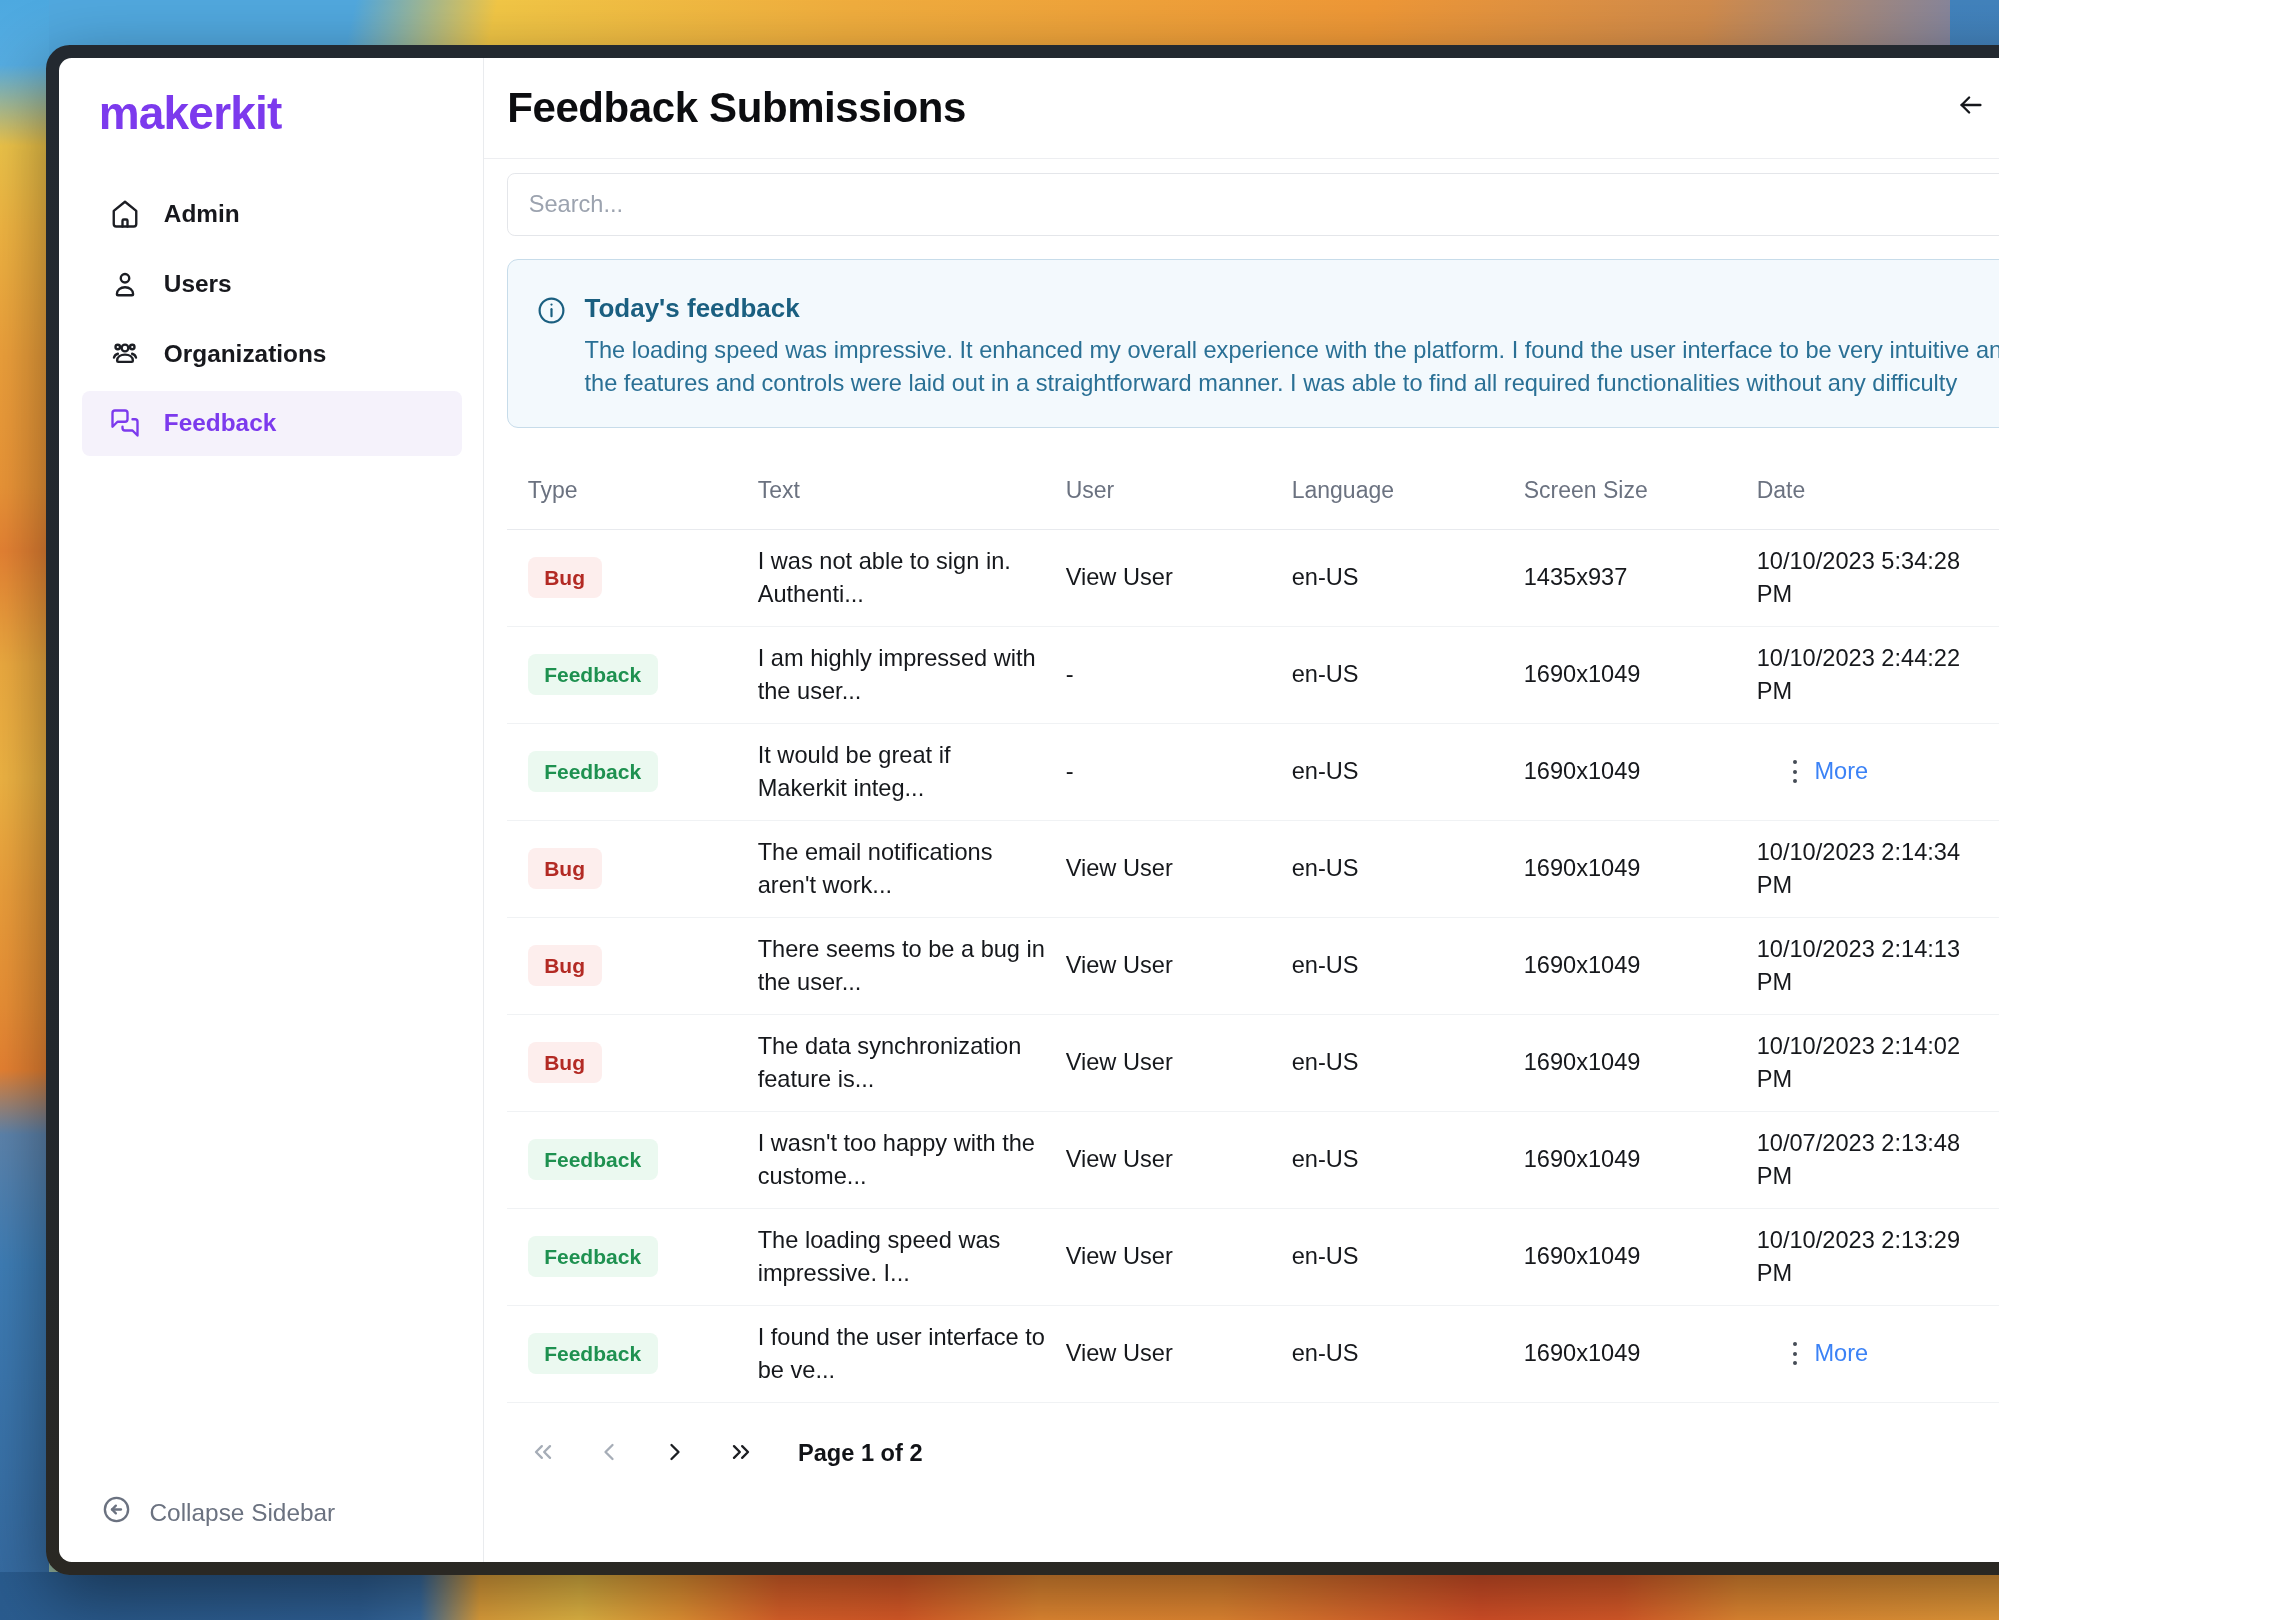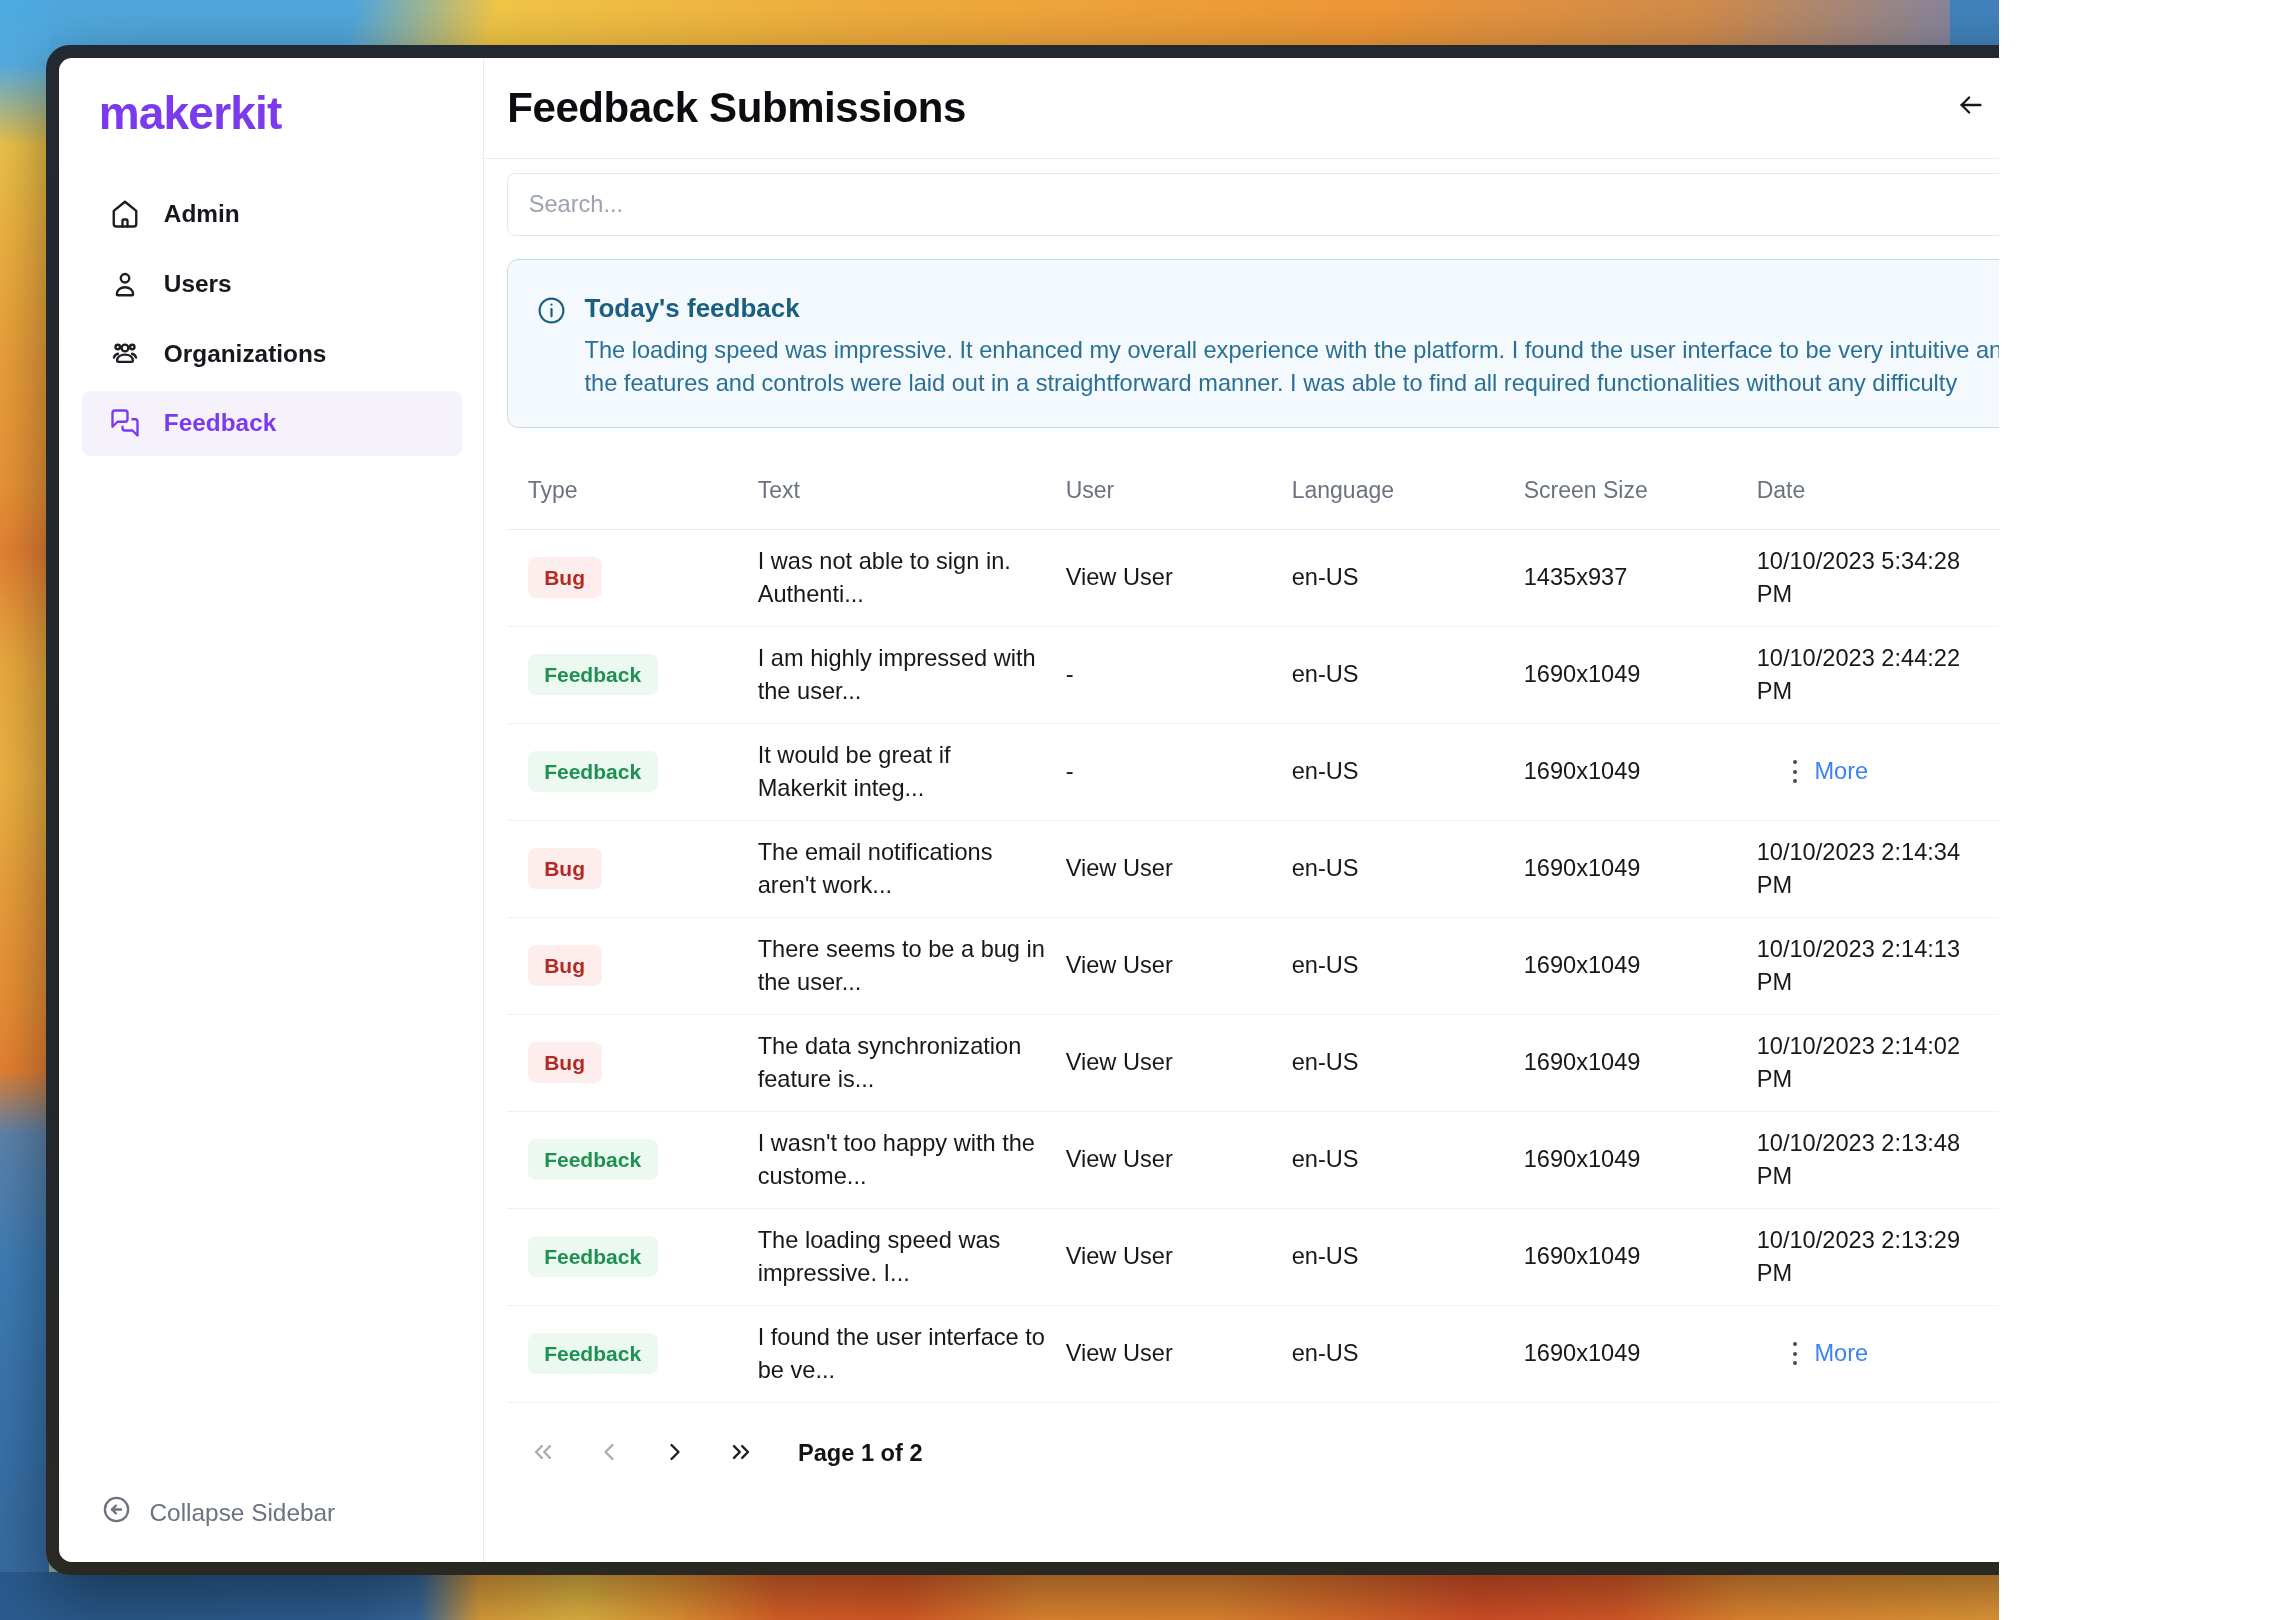--- a/index.html
+++ b/index.html
@@ -379,21 +379,21 @@
   </div>
 
   <div class="trow">
     <div class="cell">
       <span class="badge feedback">Feedback</span>
     </div>
     <div class="cell text-cell">I wasn't too happy with the custome...</div>
     <div class="cell">View User</div>
     <div class="cell">en-US</div>
     <div class="cell">1690x1049</div>
-    <div class="cell date-cell">10/10/2023 2:13:48 PM</div>
+    <div class="cell date-cell">10/07/2023 2:13:48 PM</div>
     <div class="cell more-cell">
       <span class="vdots">
                     <i></i>
                     <i></i>
                     <i></i>
                   </span>
       <span class="more-label">More</span>
     </div>
   </div>
 

